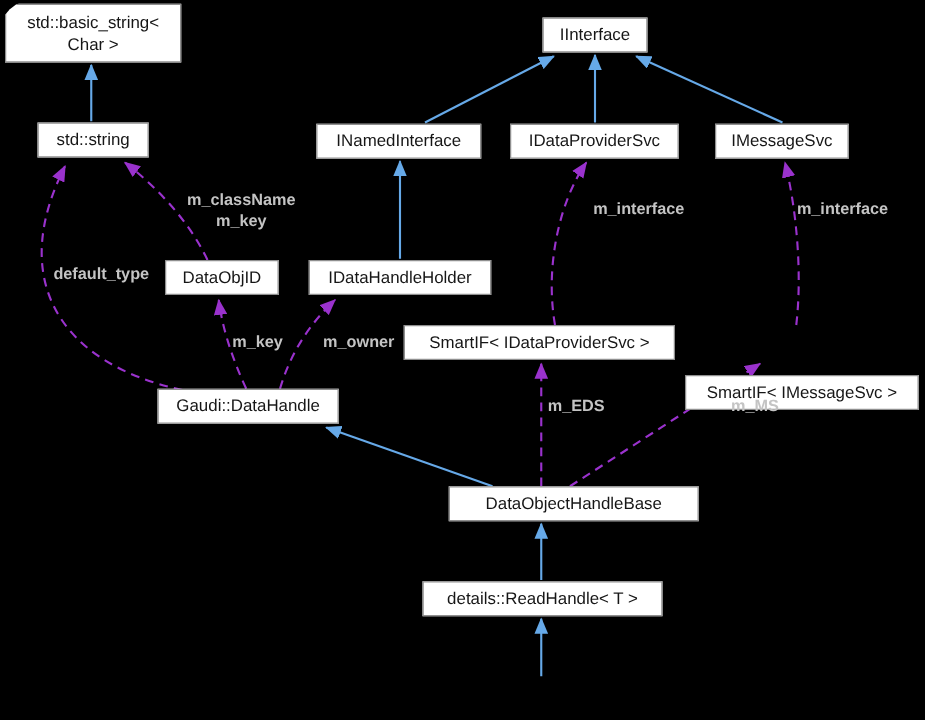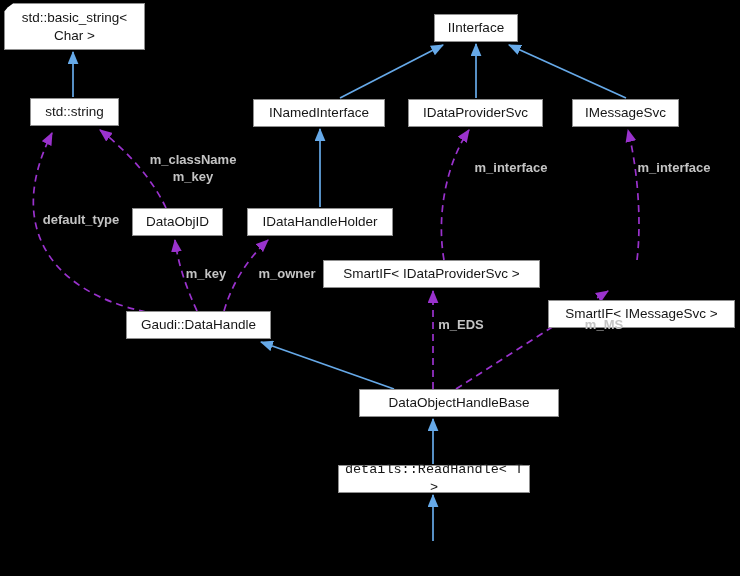--- a/index.html
+++ b/index.html
@@ -125,21 +125,21 @@
   <div class="node" style="left:247px; top:208px; width:146px; height:28px;text-align:center;">IDataHandleHolder</div>
 
   <div class="node" style="left:323px; top:260px; width:217px; height:28px;">SmartIF&lt; IDataProviderSvc &gt;</div>
 
   <div class="node" style="left:548px; top:260px; width:187px; height:28px;margin-top:40px;">SmartIF&lt; IMessageSvc &gt;</div>
 
   <div class="node" style="left:126px; top:311px; width:145px; height:28px;">Gaudi::DataHandle</div>
 
   <div class="node" style="left:348px; top:389px; width:200px; height:28px;margin-left:11px;">DataObjectHandleBase</div>
 
-  <div class="node" style="left:338px; top:465px; width:192px; height:28px;font-family:Liberation Mono, monospace;">details::ReadHandle&lt; T &gt;</div>
+  <div class="node" style="left:338px; top:465px; width:192px; height:28px;">details::ReadHandle&lt; T &gt;</div>
 
 
   <div class="edge-label" style="left:193px; top:168px;">
     <span style="display:block;">m_className</span>
     <span style="display:block;">m_key</span>
   </div>
 
   <div class="edge-label" style="left:81px; top:219px;">default_type</div>
 
   <div class="edge-label" style="left:511px; top:167px;">m_interface</div>

